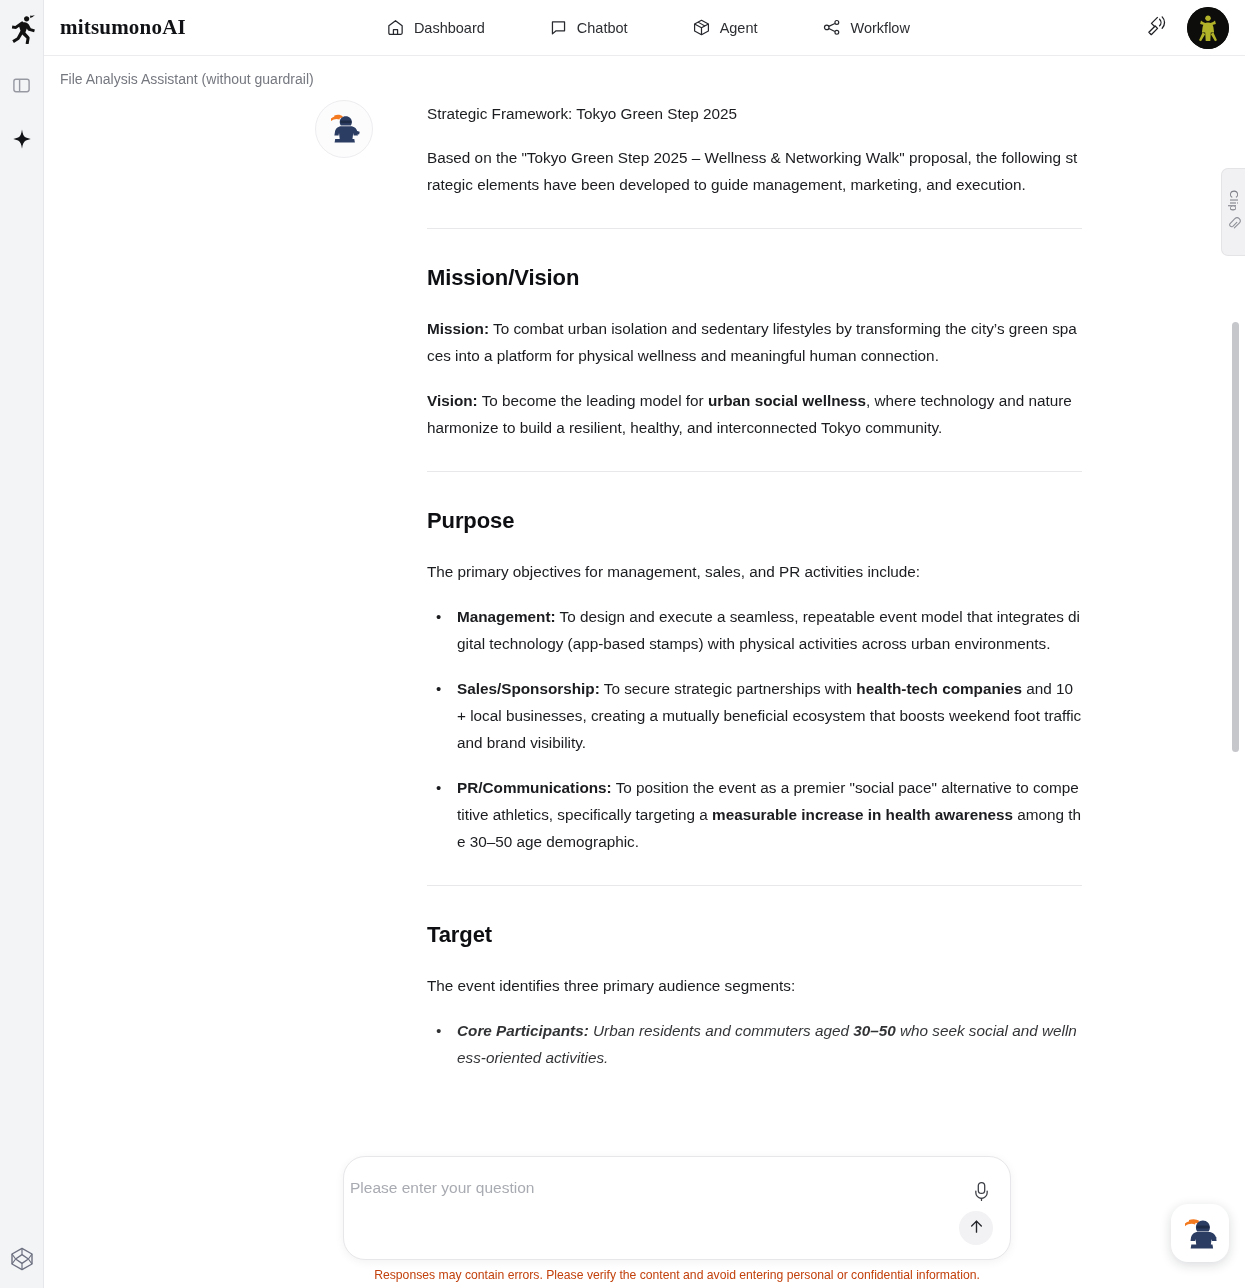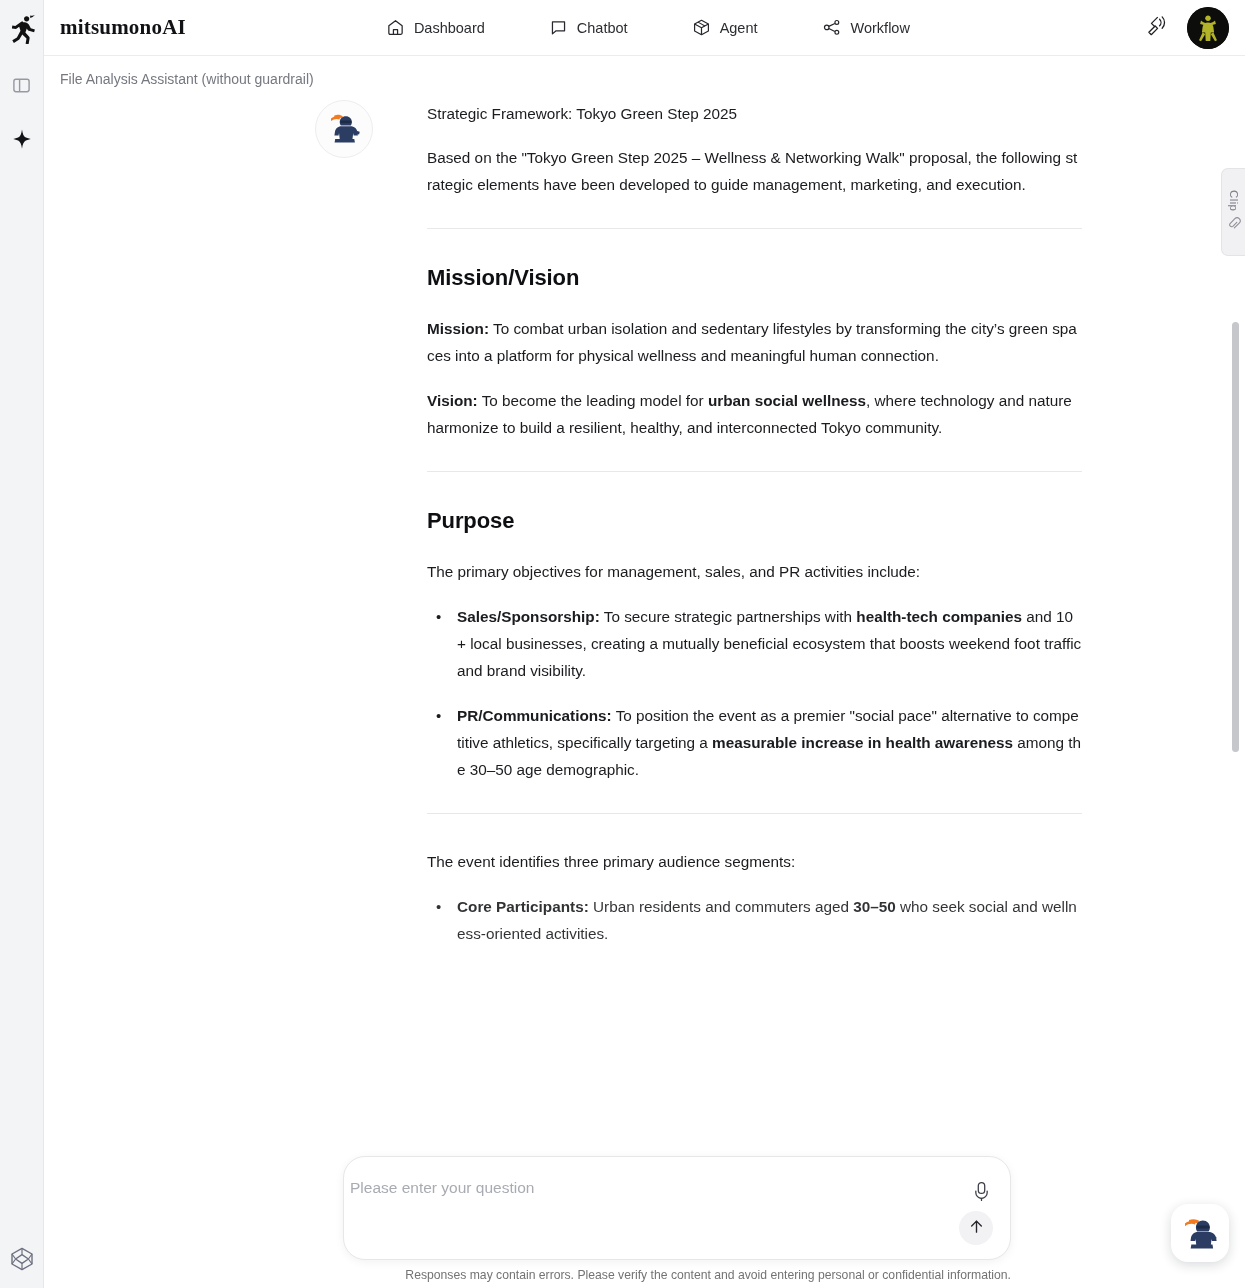--- a/index.html
+++ b/index.html
@@ -98,21 +98,21 @@
   }
   .msg-body ul { list-style: none; margin: 0; padding: 0; }
   .msg-body li {
     position: relative; padding-left: 30px; margin-bottom: 18px;
   }
   .msg-body li::before {
     content: "•"; position: absolute; left: 9px; top: 0;
     color: #1b1c1f; font-size: 15px;
   }
   .b { font-weight: 700; }
-  .fade-item { opacity: .9; }
+  .fade-item { opacity: .9; font-style: italic; }
 
   
   .scrollbar-track {
     position: absolute; right: 3px; top: 0; width: 9px; height: 100%;
     background: transparent;
   }
   .scrollbar-thumb {
     position: absolute; right: 3px; width: 7px; border-radius: 4px;
     background: #c6c7cb; cursor: pointer;
   }
@@ -161,21 +161,21 @@
   }
   .send-btn {
     position: absolute; right: 17px; bottom: 14px;
     width: 34px; height: 34px; border-radius: 50%;
     background: #f2f2f4; border: none; cursor: pointer;
     display: flex; align-items: center; justify-content: center;
   }
   .disclaimer {
     position: relative; pointer-events: auto;
     margin-left: 299px; width: 668px;
-    text-align: right; font-size: 12.2px; color: #737373;
+    text-align: center; font-size: 12.2px; color: #c2410c;
     margin-top: 8px;
   }
 
   
   .fab {
     position: absolute; right: 16px; bottom: 26px;
     width: 58px; height: 58px; border-radius: 17px;
     background: #ffffff;
     box-shadow: 0 3px 12px rgba(20,22,40,.16);
     display: flex; align-items: center; justify-content: center;
@@ -317,29 +317,33 @@
           <p>
             <span class="b">Vision:</span><span> To become the leading model for </span><span class="b">urban social wellness</span><span>, where technology and nature harmonize to build a resilient, healthy, and interconnected Tokyo community.</span>
           </p>
 
           <hr class="rule">
 
           <h2 class="h2">Purpose</h2>
           <p>The primary objectives for management, sales, and PR activities include:</p>
           <ul>
             <li>
+              <span class="b">Management:</span><span> To design and execute a seamless, repeatable event model that integrates digital technology (app-based stamps) with physical activities across urban environments.</span>
+            </li>
+            <li>
               <span class="b">Sales/Sponsorship:</span><span> To secure strategic partnerships with </span><span class="b">health-tech companies</span><span> and 10+ local businesses, creating a mutually beneficial ecosystem that boosts weekend foot traffic and brand visibility.</span>
             </li>
             <li>
               <span class="b">PR/Communications:</span><span> To position the event as a premier "social pace" alternative to competitive athletics, specifically targeting a </span><span class="b">measurable increase in health awareness</span><span> among the 30–50 age demographic.</span>
             </li>
           </ul>
 
           <hr class="rule">
 
+          <h2 class="h2">Target</h2>
           <p>The event identifies three primary audience segments:</p>
           <ul>
             <li class="fade-item">
               <span class="b">Core Participants:</span><span> Urban residents and commuters aged </span><span class="b">30–50</span><span> who seek social and wellness-oriented activities.</span>
             </li>
           </ul>
 
         </div>
       </div>
 

